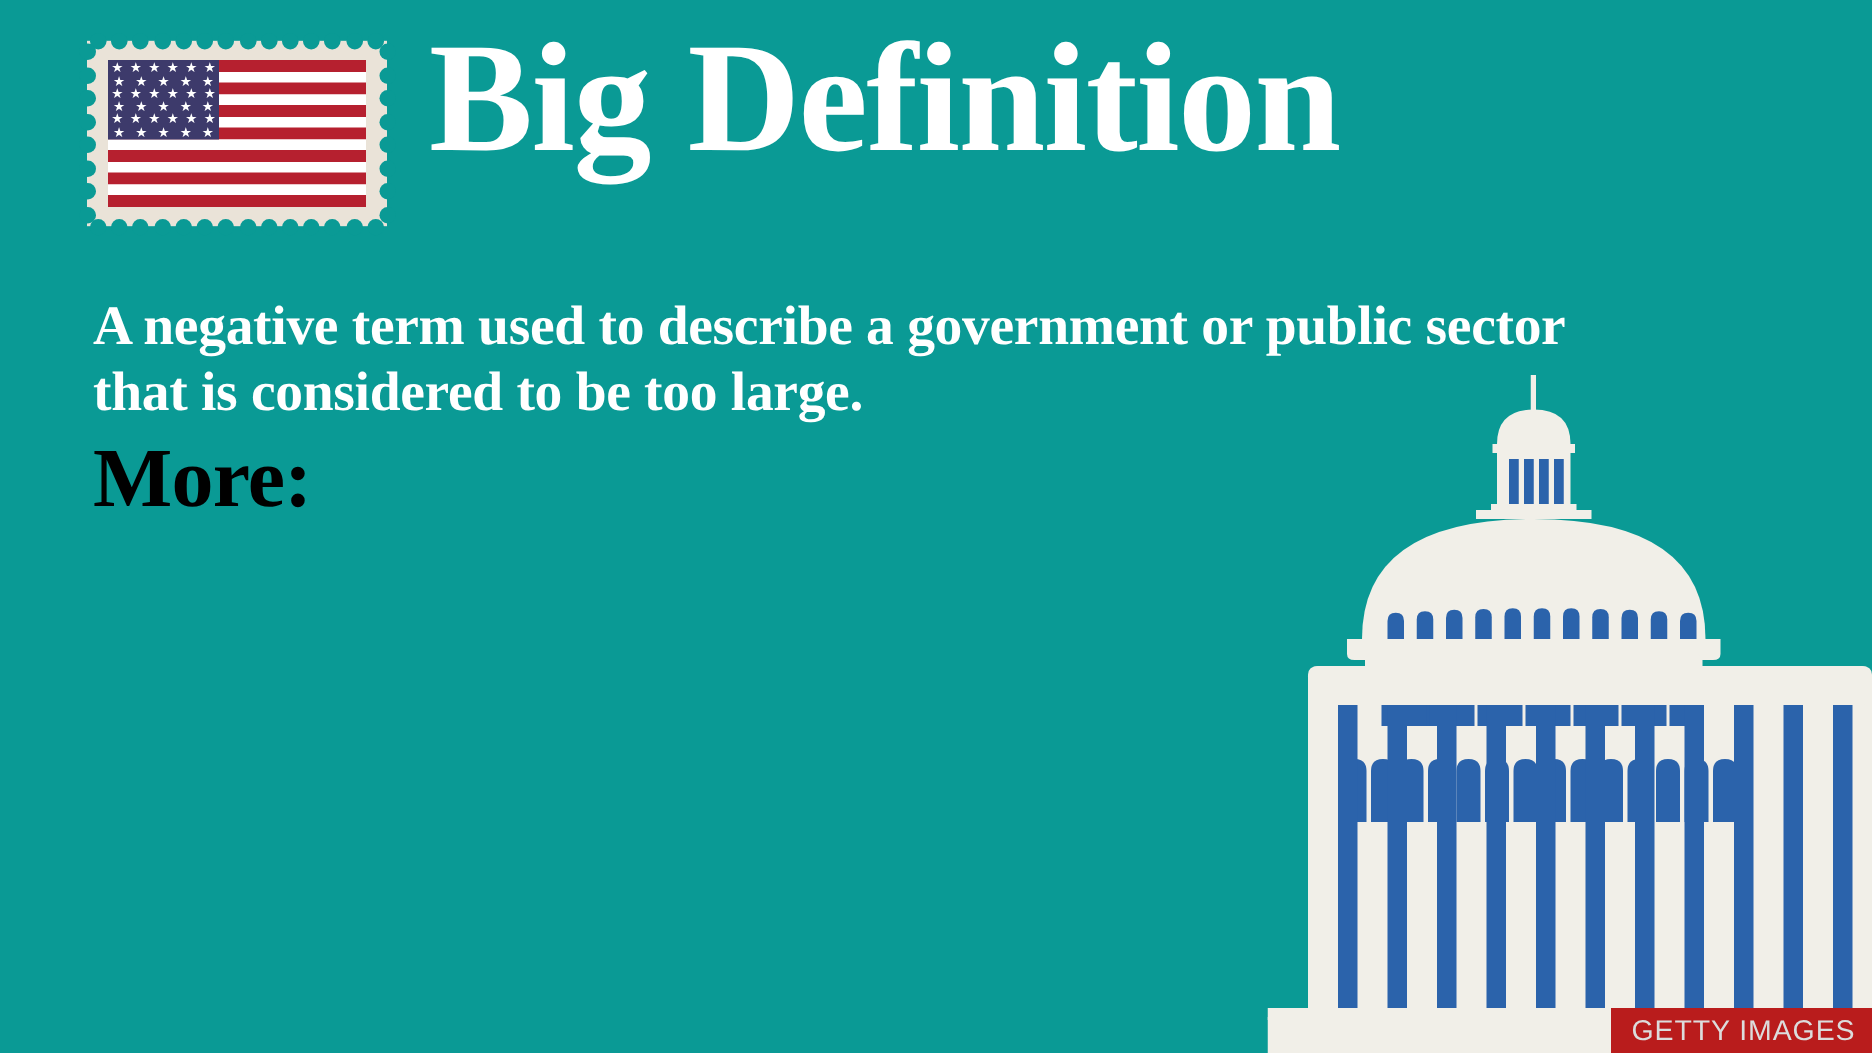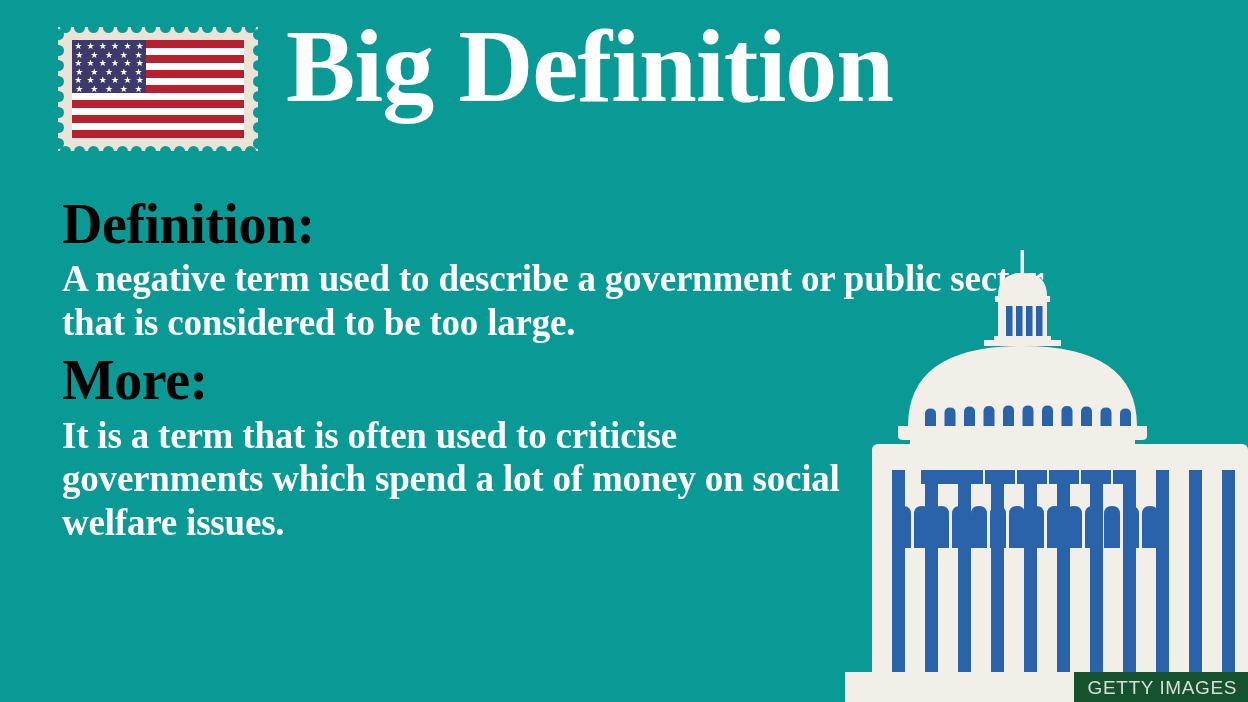--- a/index.html
+++ b/index.html
@@ -165,21 +165,21 @@
     pointer-events: none;
   }
 
   
   #getty {
     position: absolute;
     right: 0;
     bottom: 0;
     height: 30px;
     padding: 0 11px 0 14px;
-    background: #14532d;
+    background: #b91c1c;
     color: #dcdcdc;
     font-family: "Liberation Sans", "DejaVu Sans", sans-serif;
     font-size: 19px;
     letter-spacing: 0.6px;
     display: flex;
     align-items: center;
     line-height: 1;
   }
 </style>
 </head>
@@ -310,24 +310,22 @@
               </div>
           </div>
         </div>
       </div>
     </div>
 
     <div id="title">Big Definition</div>
   </div>
 
   <div id="content">
-    <h2 class="heading">Definition:</h2>
     <p class="para defn">A negative term used to describe a government or public sector that is considered to be too large.</p>
     <h2 class="heading more">More:</h2>
-    <p class="para more">It is a term that is often used to criticise governments which spend a lot of money on social welfare issues.</p>
   </div>
 
   <svg id="capitol" viewBox="0 0 403 452" width="403" height="452" preserveAspectRatio="none">
     <g fill="#f1efe8">
 
       <rect x="0" y="428" width="403" height="24"></rect>
 
       <path d="M27 200 q0 -6 7 -6 L396 194 q7 0 7 6 L403 422 L27 422 Z"></path>
 
       <rect x="175.5" y="0" width="3.5" height="26"></rect>

